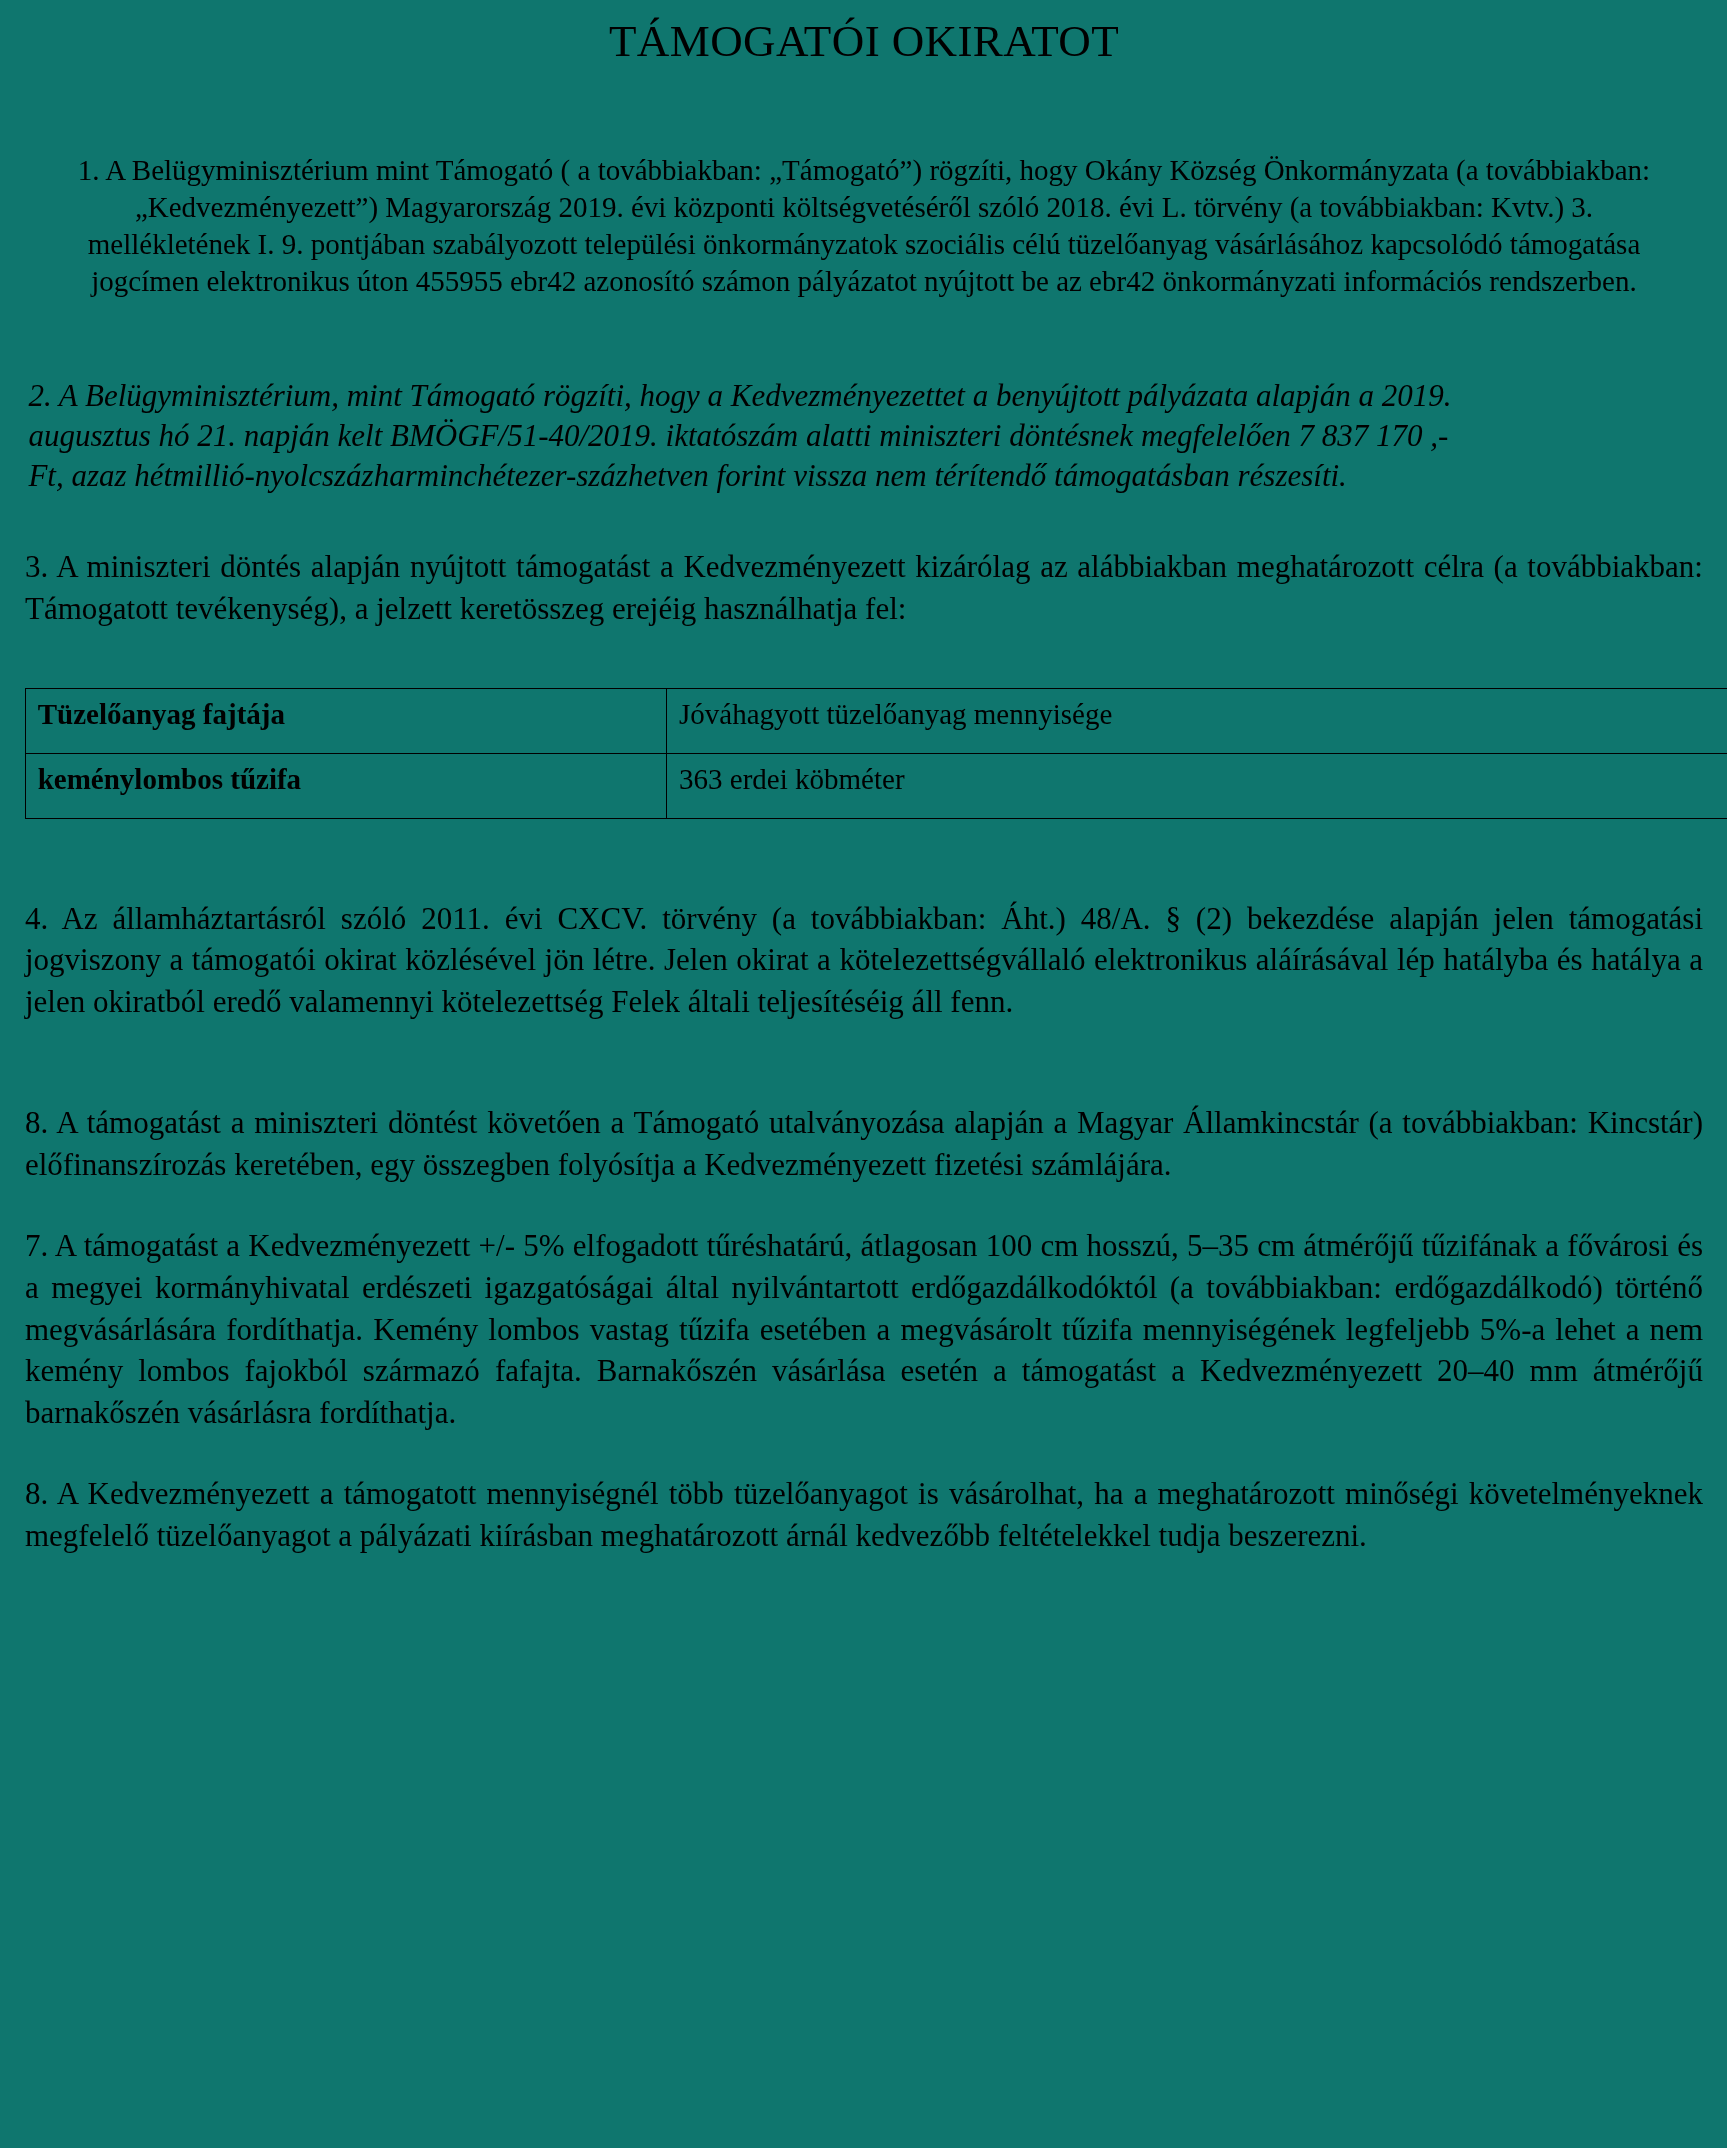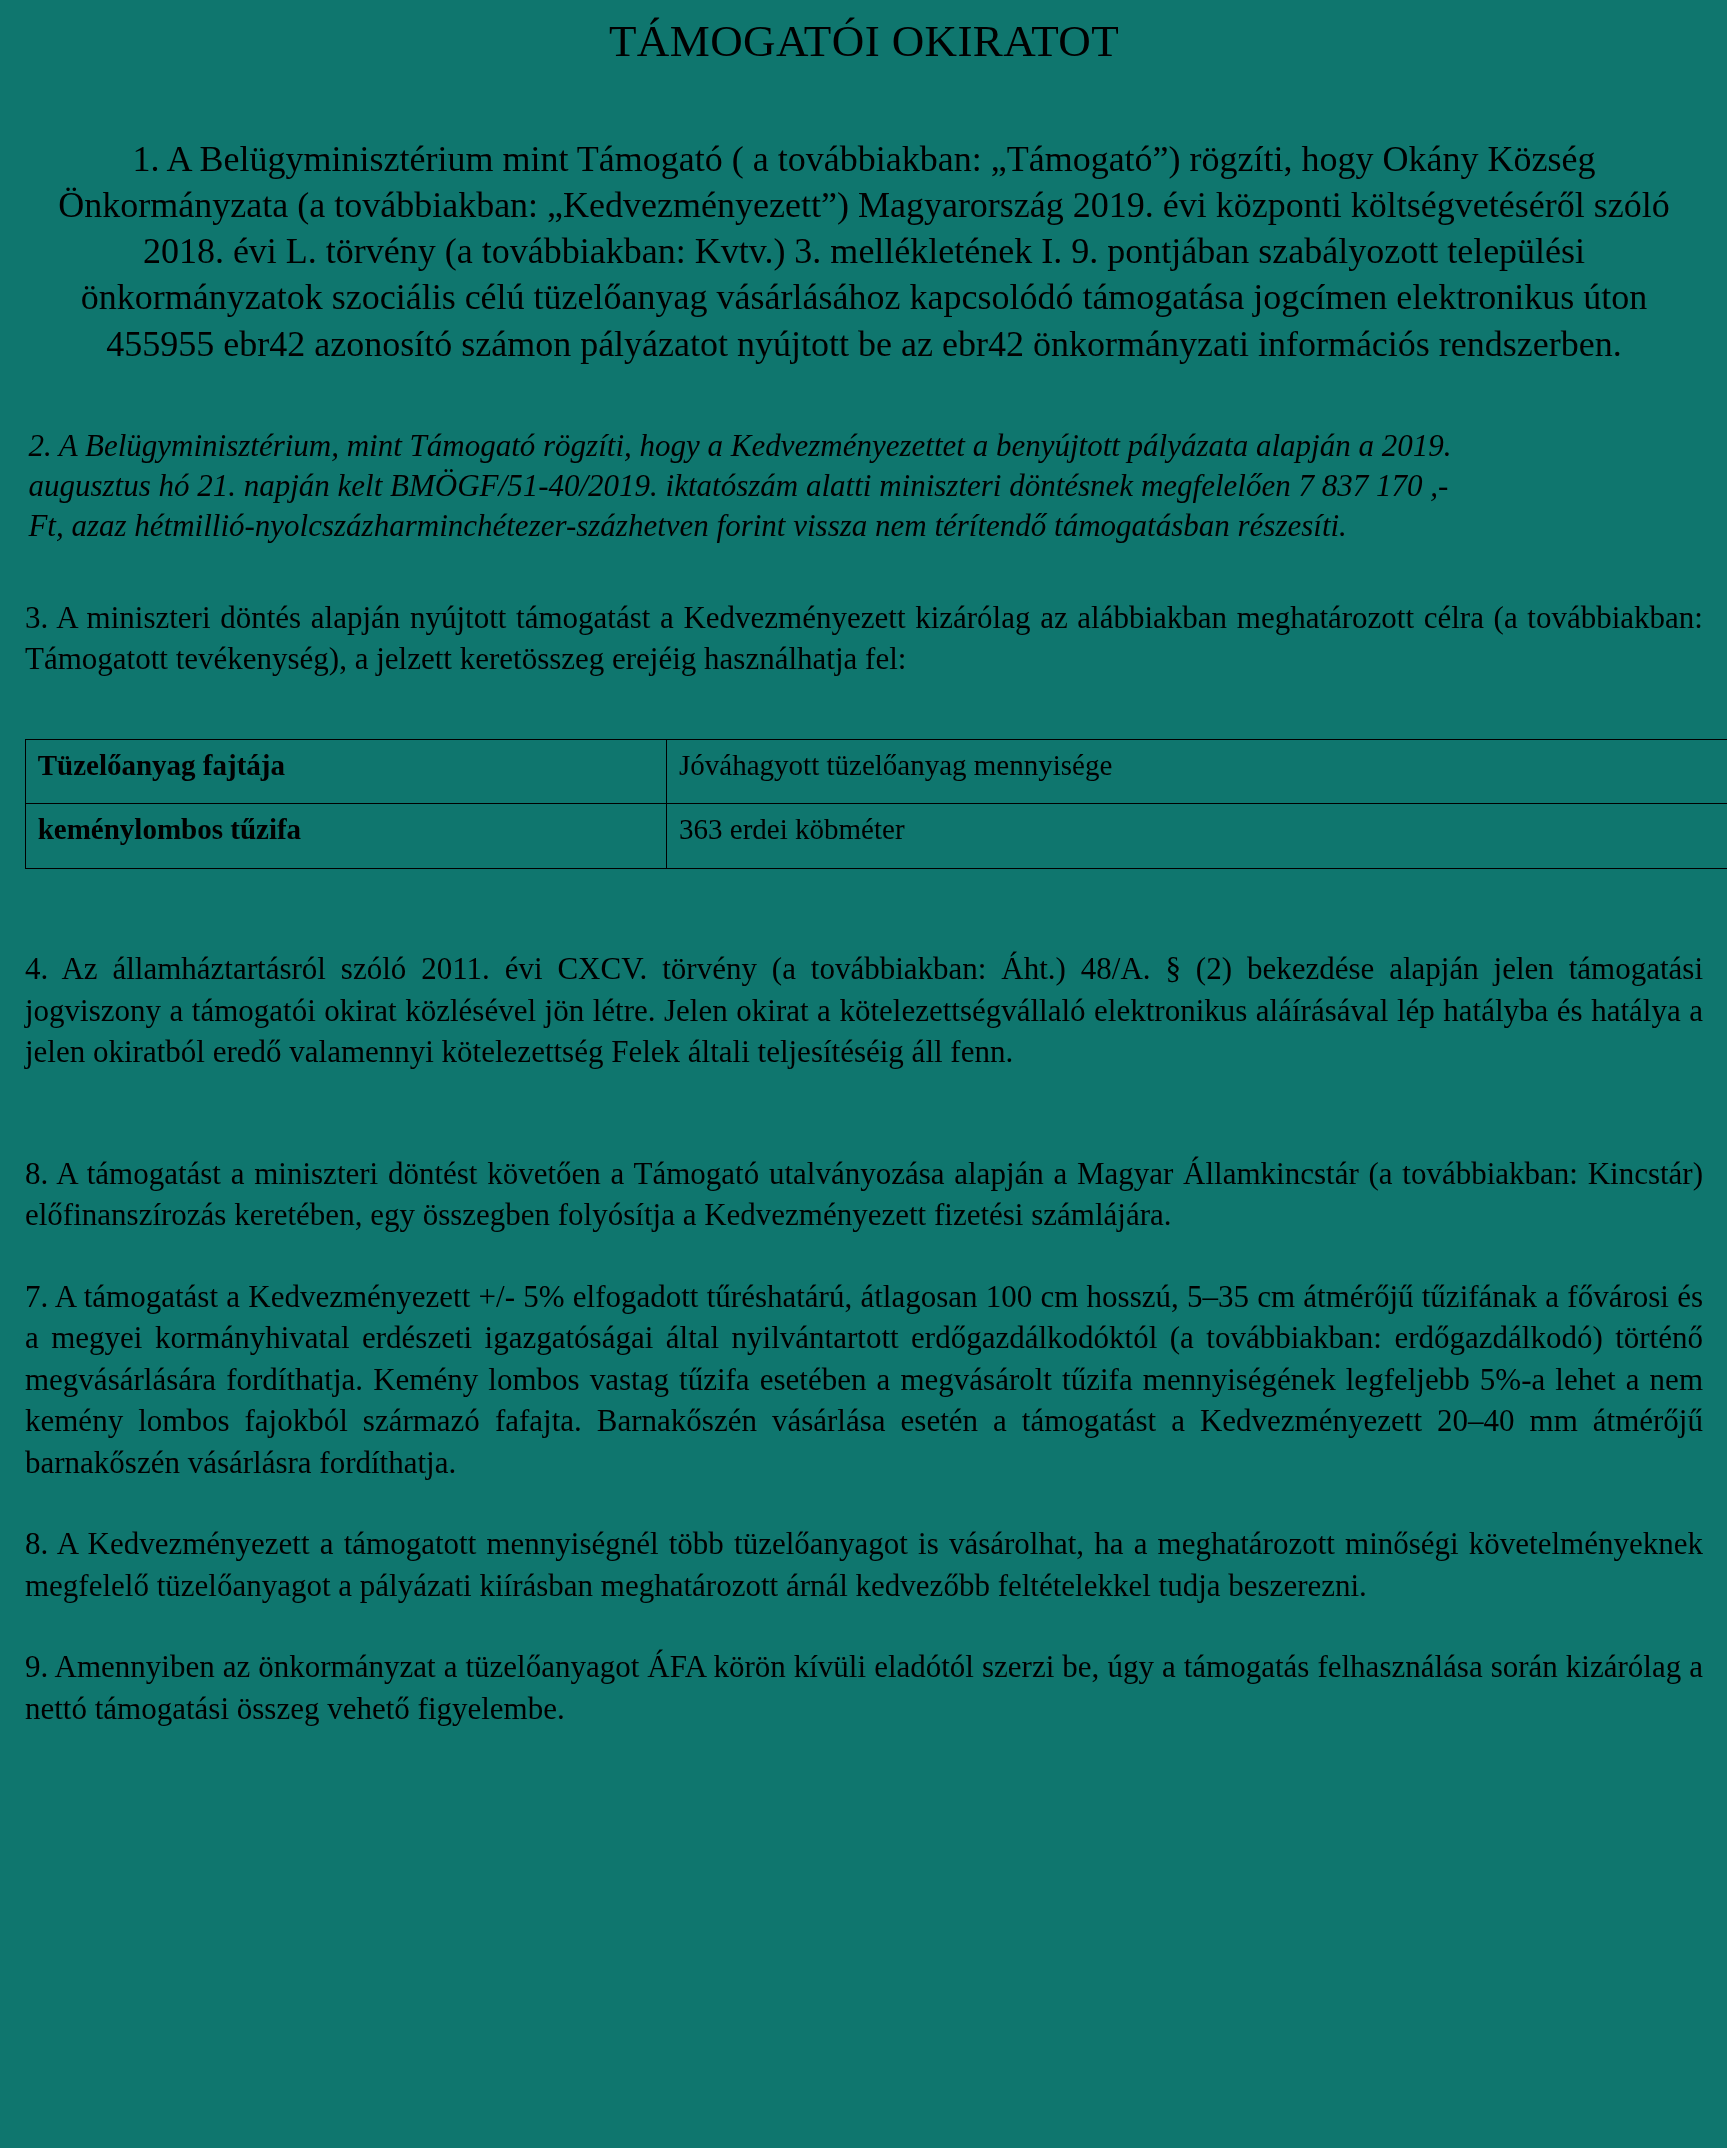--- a/index.html
+++ b/index.html
@@ -27,23 +27,23 @@
     line-height: 1.0;
     font-weight: 400;
     letter-spacing: 0.4px;
     margin: 0;
     padding-top: 18.5px;
   }
 
   
   .para-centered {
     text-align: center;
-    font-size: 36px;
+    font-size: 29px;
     line-height: 1.285;
-    margin: 0;
+    margin: 16px;
     padding: 0 17px;
   }
 
   
   .para {
     text-align: justify;
     text-justify: inter-word;
     font-size: 31px;
     line-height: 1.34;
     margin: 0;
@@ -136,16 +136,15 @@
   <div class="spacer-4"></div>
 
   <p class="para">7. A támogatást a Kedvezményezett +/- 5% elfogadott tűréshatárú, átlagosan 100 cm hosszú, 5–35 cm átmérőjű tűzifának a fővárosi és a megyei kormányhivatal erdészeti igazgatóságai által nyilvántartott erdőgazdálkodóktól (a továbbiakban: erdőgazdálkodó) történő megvásárlására fordíthatja. Kemény lombos vastag tűzifa esetében a megvásárolt tűzifa mennyiségének legfeljebb 5%-a lehet a nem kemény lombos fajokból származó fafajta. Barnakőszén vásárlása esetén a támogatást a Kedvezményezett 20–40 mm átmérőjű barnakőszén vásárlásra fordíthatja.</p>
 
   <div class="spacer-4"></div>
 
   <p class="para">8. A Kedvezményezett a támogatott mennyiségnél több tüzelőanyagot is vásárolhat, ha a meghatározott minőségi követelményeknek megfelelő tüzelőanyagot a pályázati kiírásban meghatározott árnál kedvezőbb feltételekkel tudja beszerezni.</p>
 
   <div class="spacer-4"></div>
 
-  <p class="para">9. Amennyiben az önkormányzat a tüzelőanyagot ÁFA körön kívüli eladótól szerzi be, úgy a támogatás felhasználása során kizárólag a nettó támogatási összeg vehető figyelembe.</p>
 
 </div>
 
 
 </body></html>

